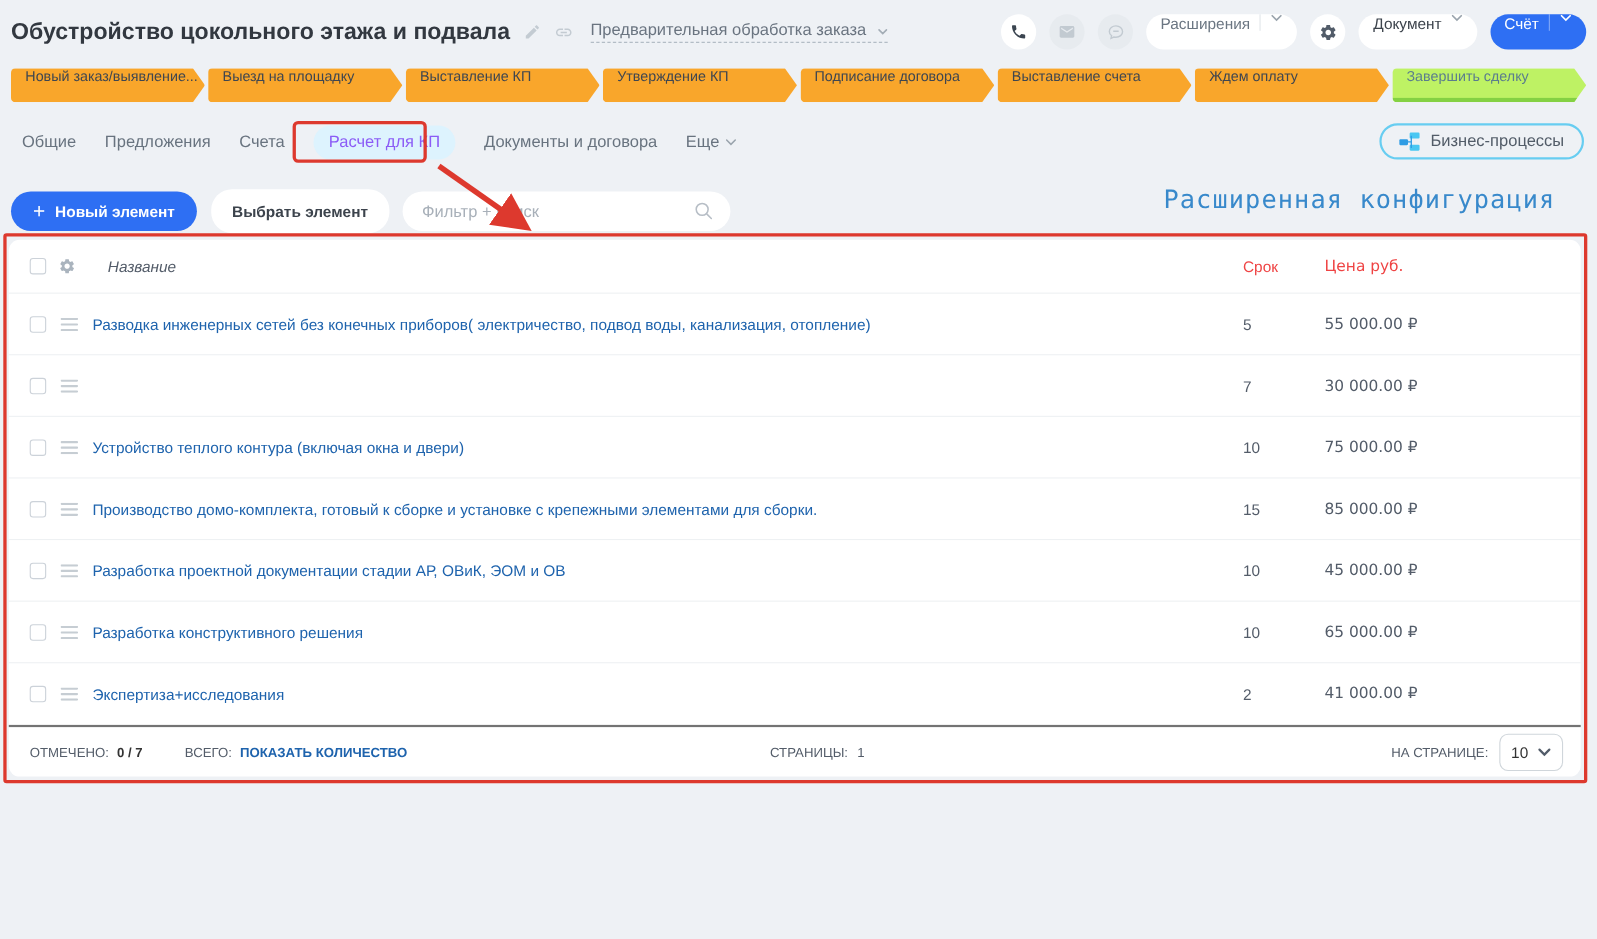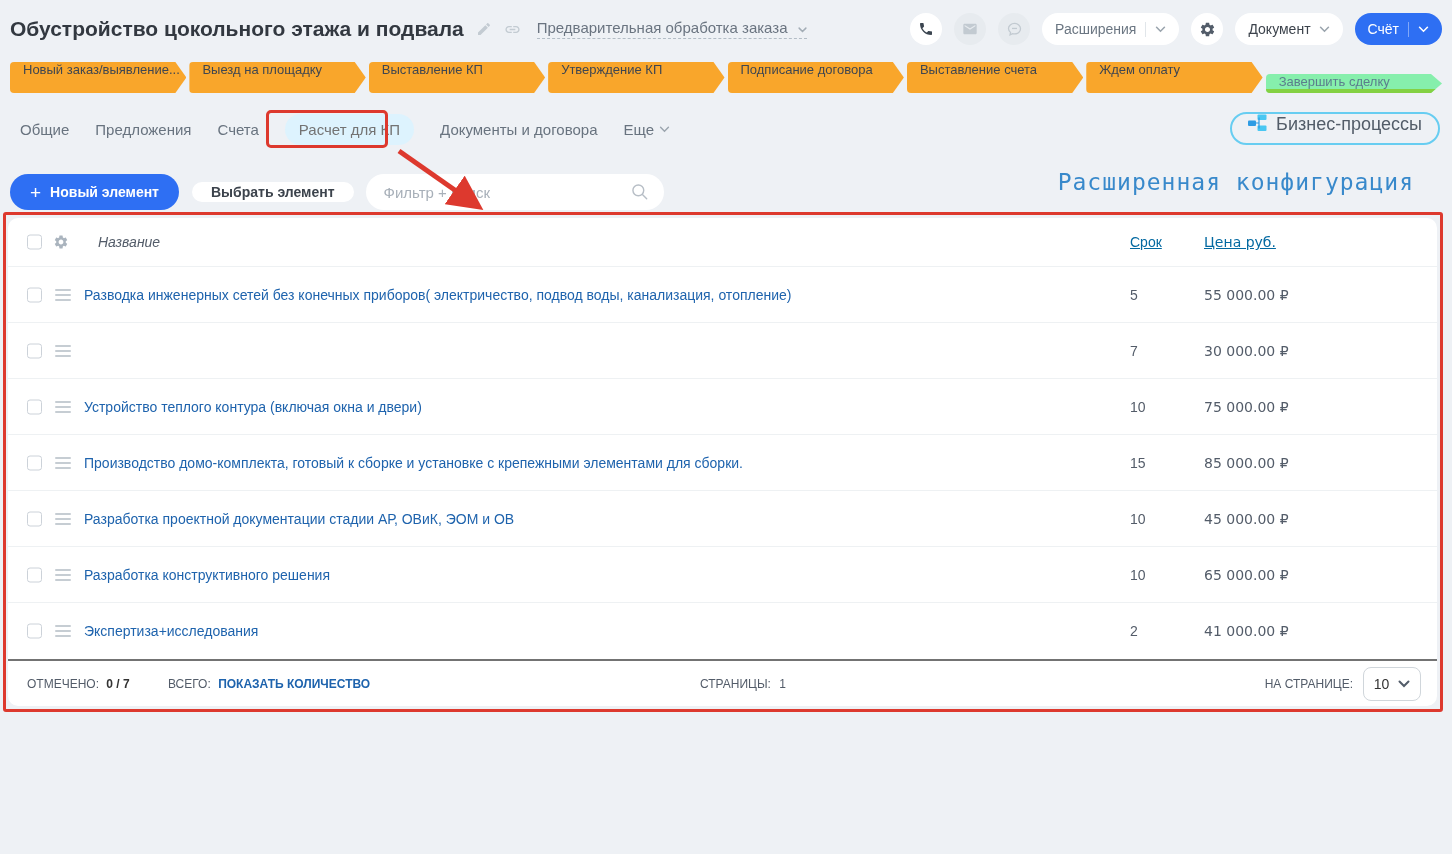--- a/index.html
+++ b/index.html
@@ -16,58 +16,58 @@
   
   .hdr { position:absolute; left:10px; top:0; right:10px; height:58px; display:flex; align-items:center; }
   .hdr-title { font-size:21px; font-weight:700; color:#323840; white-space:nowrap; }
   .hdr-icon { margin-left:12px; color:#c3cbd2; cursor:pointer; }
   .hdr-stage-link { margin-left:16px; font-size:15px; color:#6a7480; border-bottom:1px dashed #b3bdc6; padding-bottom:2px; cursor:pointer; white-space:nowrap; }
   .hdr-stage-caret { margin-left:6px; color:#a3adb6; display:inline-block; }
   .hdr-spacer { flex:1; }
   .hdr-right { display:flex; align-items:center; gap:12px; }
   .round-btn { width:32px; height:32px; border-radius:16px; background:#fff; display:flex; align-items:center; justify-content:center; color:#3b4550; cursor:pointer; border:none; }
   .round-btn.disabled { background:#e7ebef; color:#c2cad1; cursor:default; }
-  .pill-btn { height:32px; border-radius:16px; background:#fff; border:none; display:flex; align-items:center; padding:0 13px; font-size:14px; color:#6b7682; cursor:pointer; font-family:inherit; white-space:nowrap; }
+  .pill-btn { height:32px; border-radius:16px; background:#fff; border:none; display:flex; align-items:flex-start; padding:0 13px; font-size:14px; color:#6b7682; cursor:pointer; font-family:inherit; white-space:nowrap; }
   .pill-btn .sep { width:1px; height:15px; background:#e1e6ea; margin:0 9px; }
   .pill-btn .caret { color:#9aa4ad; }
   .pill-btn.dark-text { color:#3c434c; }
   .pill-btn.primary { background:#2e6ff3; color:#fff; }
   .pill-btn.primary .sep { background:rgba(255,255,255,.4); }
   .pill-btn.primary .caret { color:#fff; }
 
   
   .stages { position:absolute; left:10px; top:62px; right:10px; height:31px; display:flex; gap:3px; }
   .stage {
     flex:1; position:relative; background:#f9a62b; color:#3f4650;
     display:flex; align-items:flex-start; padding:0 14px 0 13px;
     font-size:13px; white-space:nowrap; overflow:hidden;
     clip-path: polygon(0 0, calc(100% - 11px) 0, 100% 50%, calc(100% - 11px) 100%, 0 100%);
     border-radius:4px 0 0 4px; cursor:pointer;
   }
-  .stage-final { background:#86efac; color:#5b7d8d;margin-top:12px; }
+  .stage-final { background:#bef264; color:#5b7d8d; }
   .stage-final::after { content:""; position:absolute; left:0; right:0; bottom:0; height:4px; background:#84d143; }
 
   
   .tabs { position:absolute; left:10px; top:111px; right:10px; height:36px; display:flex; align-items:center; gap:26px; }
   .tab { display:flex; align-items:center; gap:5px; font-size:15px; color:#68737f; cursor:pointer; white-space:nowrap; }
   .tab:first-of-type { margin-left:10px; }
-  .tab-active { background:#ddf3fe; color:#737373; padding:7px 14px; border-radius:18px; }
+  .tab-active { background:#ddf3fe; color:#8b5cf6; padding:7px 14px; border-radius:18px; }
   .tab-caret { display:none; color:#9aa4ad; }
   .tab-more .tab-caret { display:block; }
 
-  .bp-btn { position:absolute; right:12px; top:112px; height:33px; display:flex; align-items:flex-start; gap:9px;
+  .bp-btn { position:absolute; right:12px; top:112px; height:33px; display:flex; align-items:center; gap:9px;
     border:2px solid #67cdf1; border-radius:18px; padding:0 16px; background:transparent;
-    font-size:18px; color:#525c68; cursor:pointer; font-family:inherit; }
+    font-size:15px; color:#525c68; cursor:pointer; font-family:inherit; }
 
   
   .actions { position:absolute; left:10px; top:174px; right:10px; height:36px; display:flex; align-items:center; }
   .btn-new { height:36px; border:none; border-radius:19px; background:#2e6ff3; color:#fff; font-size:14px; font-weight:700;
     display:flex; align-items:center; gap:9px; padding:0 20px; cursor:pointer; font-family:inherit; }
   .btn-new .plus { font-size:19px; font-weight:400; line-height:1; }
-  .btn-select { height:20px; border:none; border-radius:19px; background:#fff; color:#3c434c; font-size:14px; font-weight:700;
+  .btn-select { height:40px; border:none; border-radius:19px; background:#fff; color:#3c434c; font-size:14px; font-weight:700;
     padding:0 19px; margin-left:13px; cursor:pointer; font-family:inherit; }
   .searchbox { position:relative; margin-left:12px; width:298px; height:36px; background:#fff; border-radius:19px; }
   .searchbox input { width:100%; height:100%; border:none; outline:none; background:transparent; border-radius:19px;
     padding:0 44px 0 18px; font-size:15px; color:#333; font-family:inherit; }
   .searchbox input::placeholder { color:#a8b0b9; }
   .searchbox .mag { position:absolute; right:14px; top:8px; color:#b7bec6; cursor:pointer; }
   .watermark { position:absolute; right:38px; top:169px; font-family:"DejaVu Sans Mono", monospace;
     font-size:23px; letter-spacing:1px; color:#3889cb; white-space:nowrap; }
 
   
@@ -76,21 +76,21 @@
   .trow { position:relative; height:56px; border-top:1px solid #eef1f3; }
   .vmid { top:50%; transform:translateY(-50%); position:absolute; }
   .cb { left:19px; }
   .cb input { appearance:none; -webkit-appearance:none; width:15px; height:15px; border:1.5px solid #ccd2d9; border-radius:3px; background:#fff; cursor:pointer; display:block; }
   .gear-col { left:45px; color:#aab4be; cursor:pointer; }
   .drag-col { left:47px; color:#c6cdd3; cursor:grab; }
   .col-name-h { left:90px; font-size:14px; color:#535c69;font-style:italic; }
   .col-name { left:76px; right:380px; font-size:14px; color:#1e63ad; white-space:nowrap; overflow:hidden; text-overflow:ellipsis; cursor:pointer; }
   .col-term { left:1122px; font-size:14px; color:#535c69; }
   .col-price { left:1196px; font-size:14px; color:#535c69; white-space:nowrap; font-family:"DejaVu Sans", "Liberation Sans", sans-serif; }
-  .thead .col-term, .thead .col-price { color:#0369a1;text-decoration:underline; }
+  .thead .col-term, .thead .col-price { color:#ef4444; }
 
   .tfoot { position:absolute; left:0; right:0; bottom:0; height:47px; border-top:2px solid #737373; font-size:12px; color:#535c69; }
   .f-item { position:absolute; top:50%; transform:translateY(-50%); white-space:nowrap; }
   .f-checked { left:19px; }
   .f-checked b { color:#333; margin-left:4px; }
   .f-total { left:160px; }
   .f-total a { color:#1e63ad; font-weight:700; text-decoration:none; margin-left:4px; cursor:pointer; }
   .f-pages { left:692px; }
   .f-pages span.val { margin-left:5px; }
   .f-perpage { right:16px; display:flex; align-items:center; gap:10px; }

